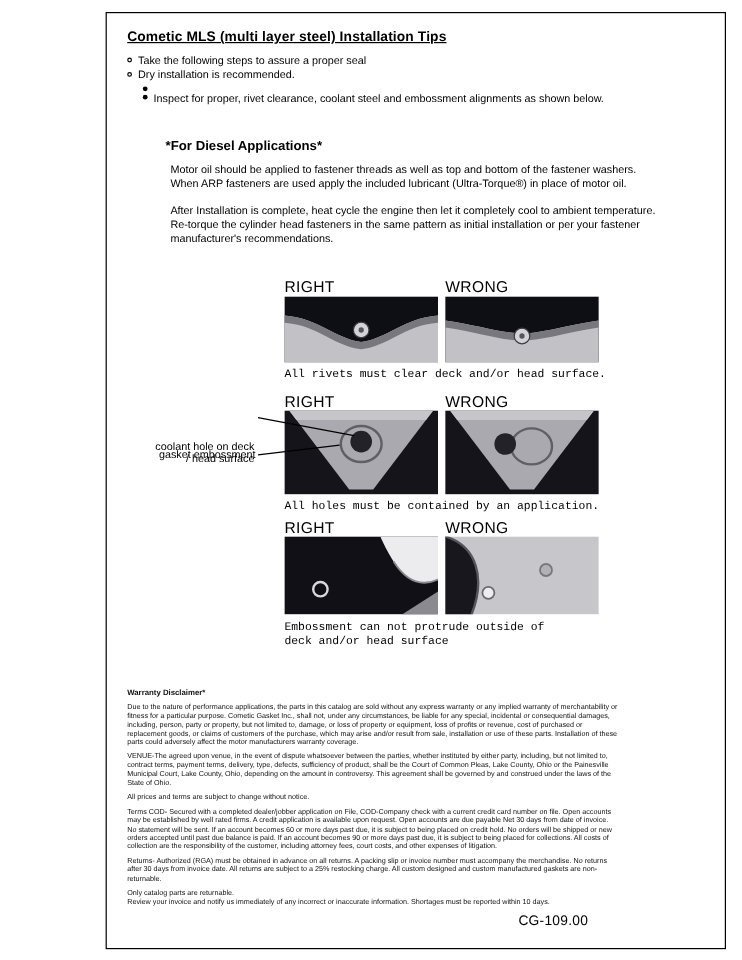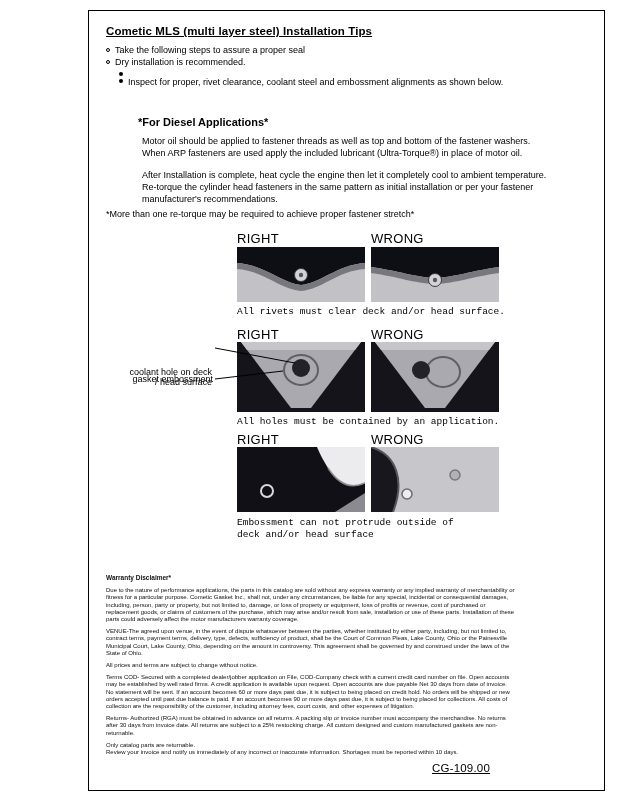--- a/index.html
+++ b/index.html
@@ -38,21 +38,21 @@
   .diag { display:block; }
   .caption { left:148px; font-size:9.5px; line-height:11.5px;font-family:Liberation Mono, monospace; }
   .callout {
     font-size:9px; line-height:10px; text-align:right; color:#000;
   }
   .leader-overlay { left:0; top:0; width:443px; height:781px; pointer-events:none; z-index:5; }
   .legal { left:17px; top:563px; width:409px; font-size:6px; line-height:7.2px; color:#111; }
   .legal-title { font-weight:bold; margin-bottom:6px; font-size:6.5px; }
   .legal p { margin-bottom:5px; }
   .legal p.tight { margin-bottom:0; }
-  .doc-code { left:343px; top:751px; font-size:11.5px; letter-spacing:0.2px;text-decoration:underline; }
+  .doc-code { left:343px; top:751px; font-size:11.5px; letter-spacing:0.2px; }
 </style>
 </head>
 <body>
 
 <div class="page">
 
   <div class="abs doc-title">Cometic MLS (multi layer steel) Installation Tips</div>
 
   <div class="abs bullets">
     <div class="b-row">
@@ -68,21 +68,20 @@
     </div>
     <div class="b-row sub">
       <span class="fbullet"></span>
       <span>Inspect for proper, rivet clearance, coolant steel and embossment alignments as shown below.</span>
     </div>
   </div>
 
   <div class="abs diesel-heading">*For Diesel Applications*</div>
   <div class="abs para p1">Motor oil should be applied to fastener threads as well as top and bottom of the fastener washers. When ARP fasteners are used apply the included lubricant (Ultra-Torque®) in place of motor oil.</div>
   <div class="abs para p2">After Installation is complete, heat cycle the engine then let it completely cool to ambient temperature. Re-torque the cylinder head fasteners in the same pattern as initial installation or per your fastener manufacturer's recommendations.</div>
-  <div class="abs note">*More than one re-torque may be required to achieve proper fastener stretch*</div>
 
   <div class="abs col-label" style="left:148px; top:220px;">RIGHT</div>
   <div class="abs col-label" style="left:282px; top:220px;">WRONG</div>
 
   <svg class="abs diag" style="left:148px; top:236px;" width="128" height="55" viewBox="0 0 128 55">
     <rect width="128" height="55" fill="#0e0e15"></rect>
     <path d="M0,16 C28,18 44,36 64,38 C84,36 100,18 128,16 L128,55 L0,55 Z" fill="#c2c2c6"></path>
     <path d="M0,16 C28,18 44,36 64,38 C84,36 100,18 128,16 L128,22 C100,24 86,42 64,44 C42,42 28,24 0,22 Z" fill="#77777d"></path>
     <circle cx="64" cy="28" r="6.5" fill="#d2d2d7" stroke="#3a3a40" stroke-width="1"></circle>
     <circle cx="64" cy="28" r="2.2" fill="#55555b"></circle>

